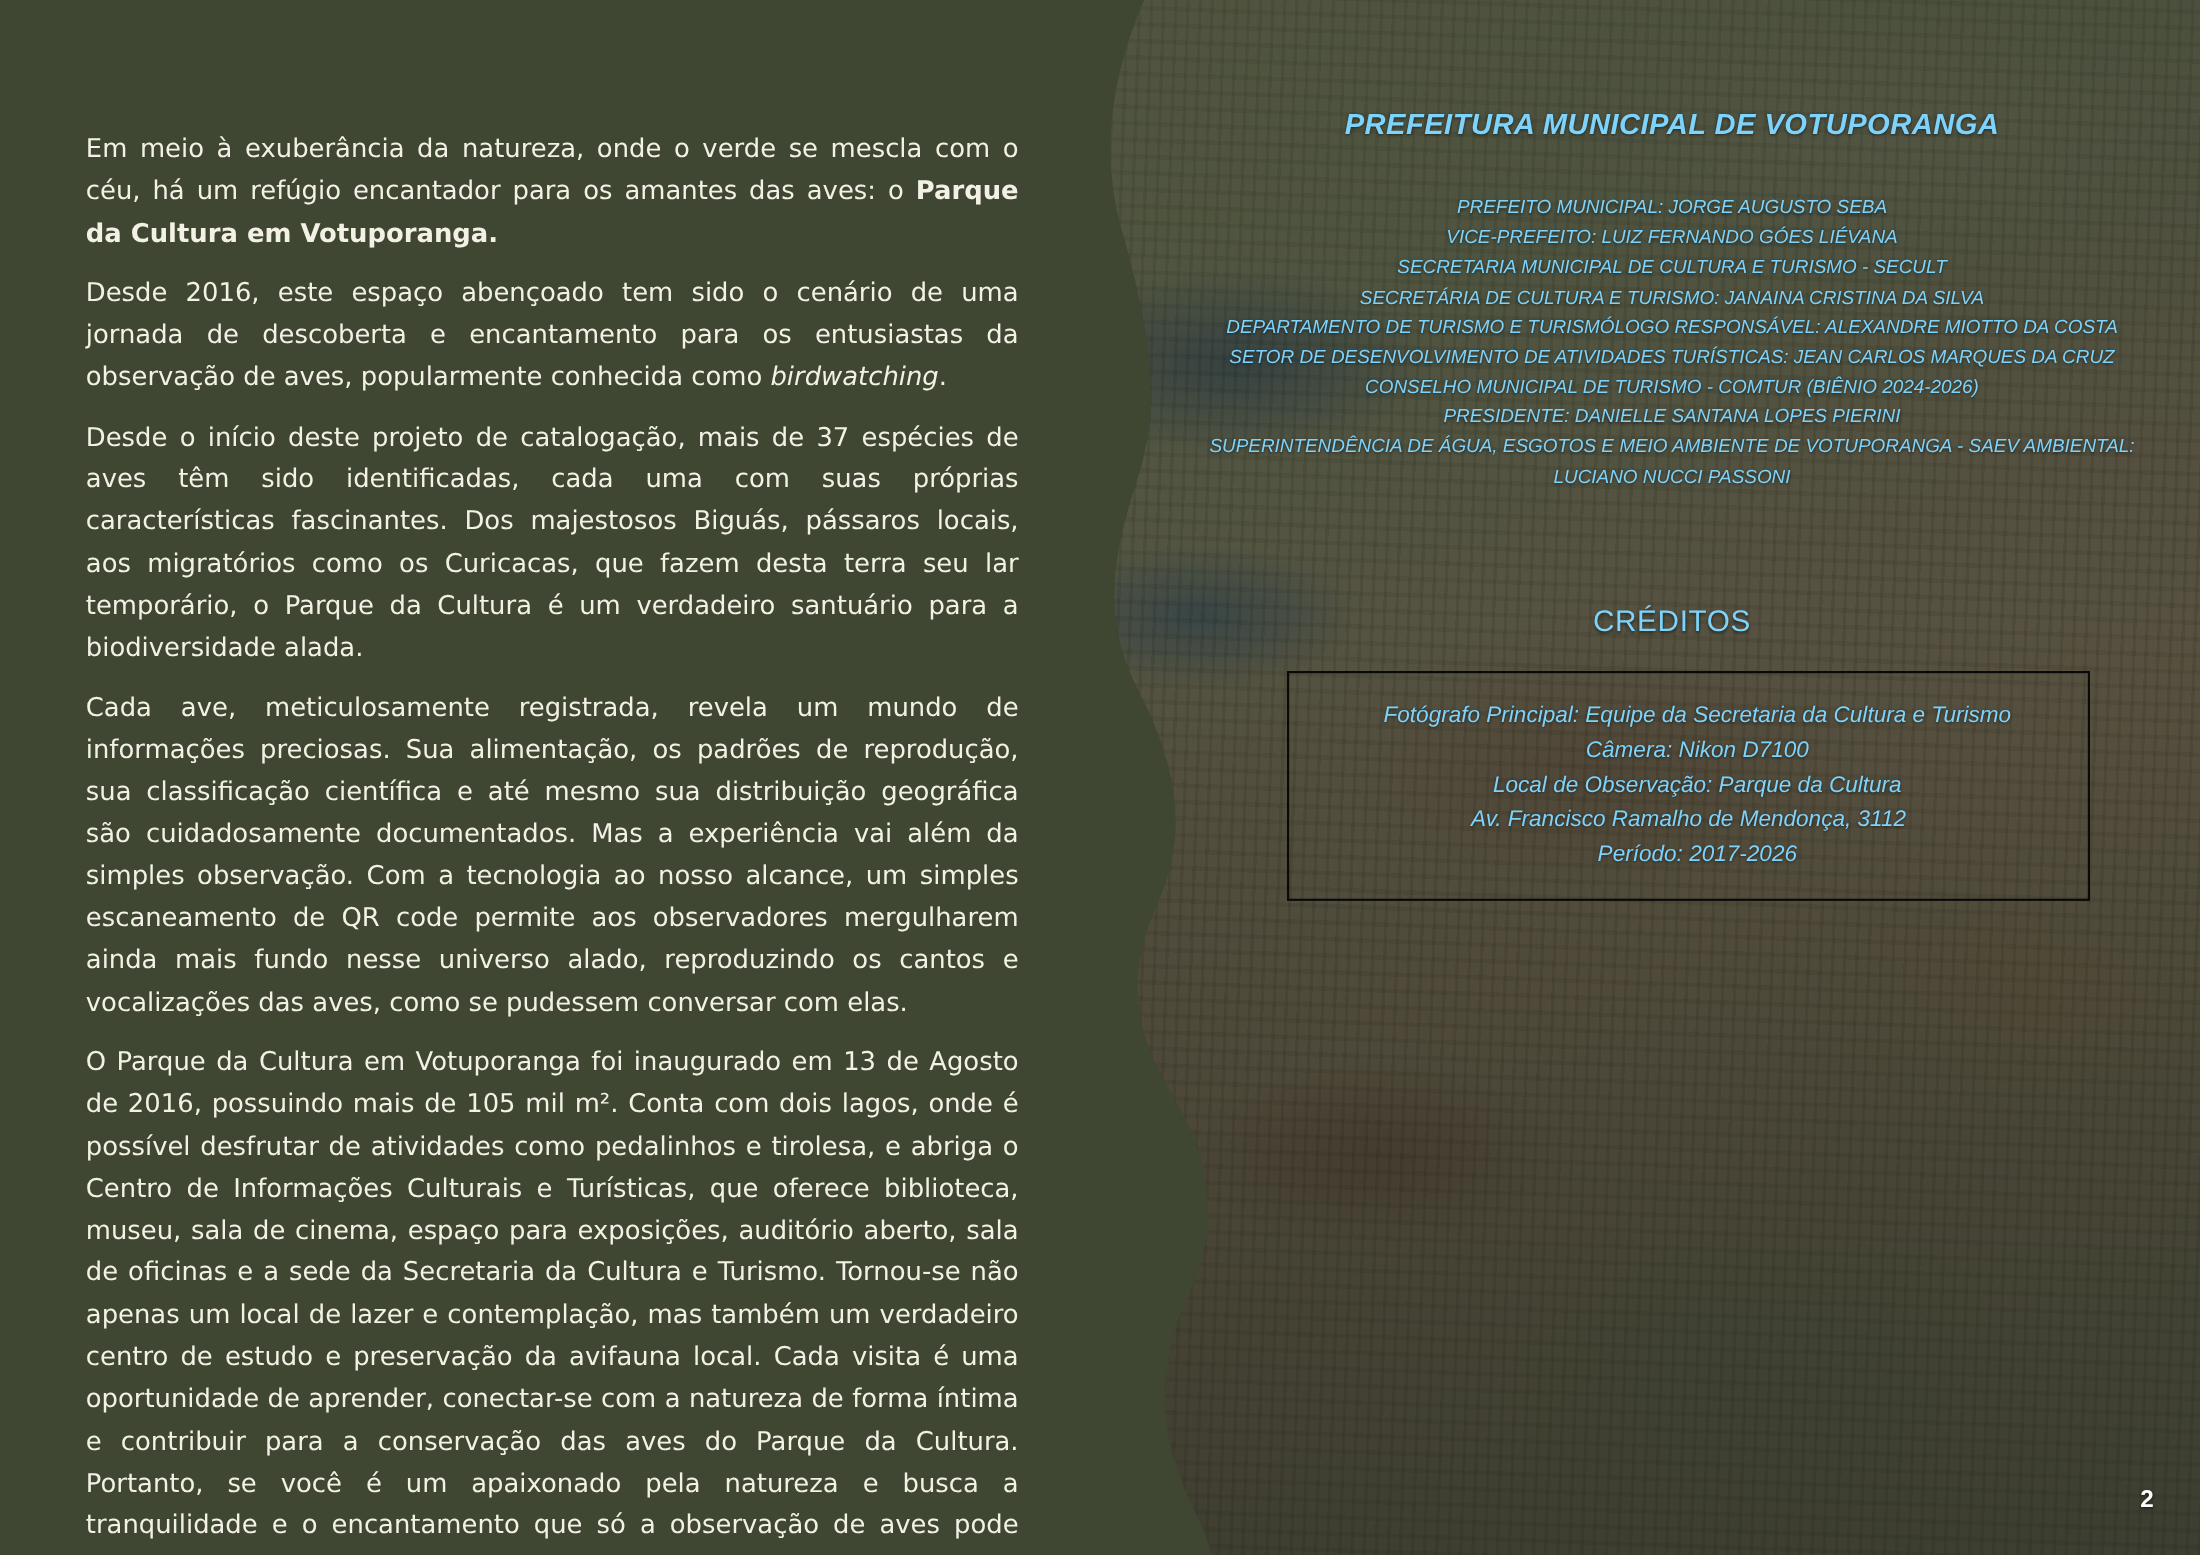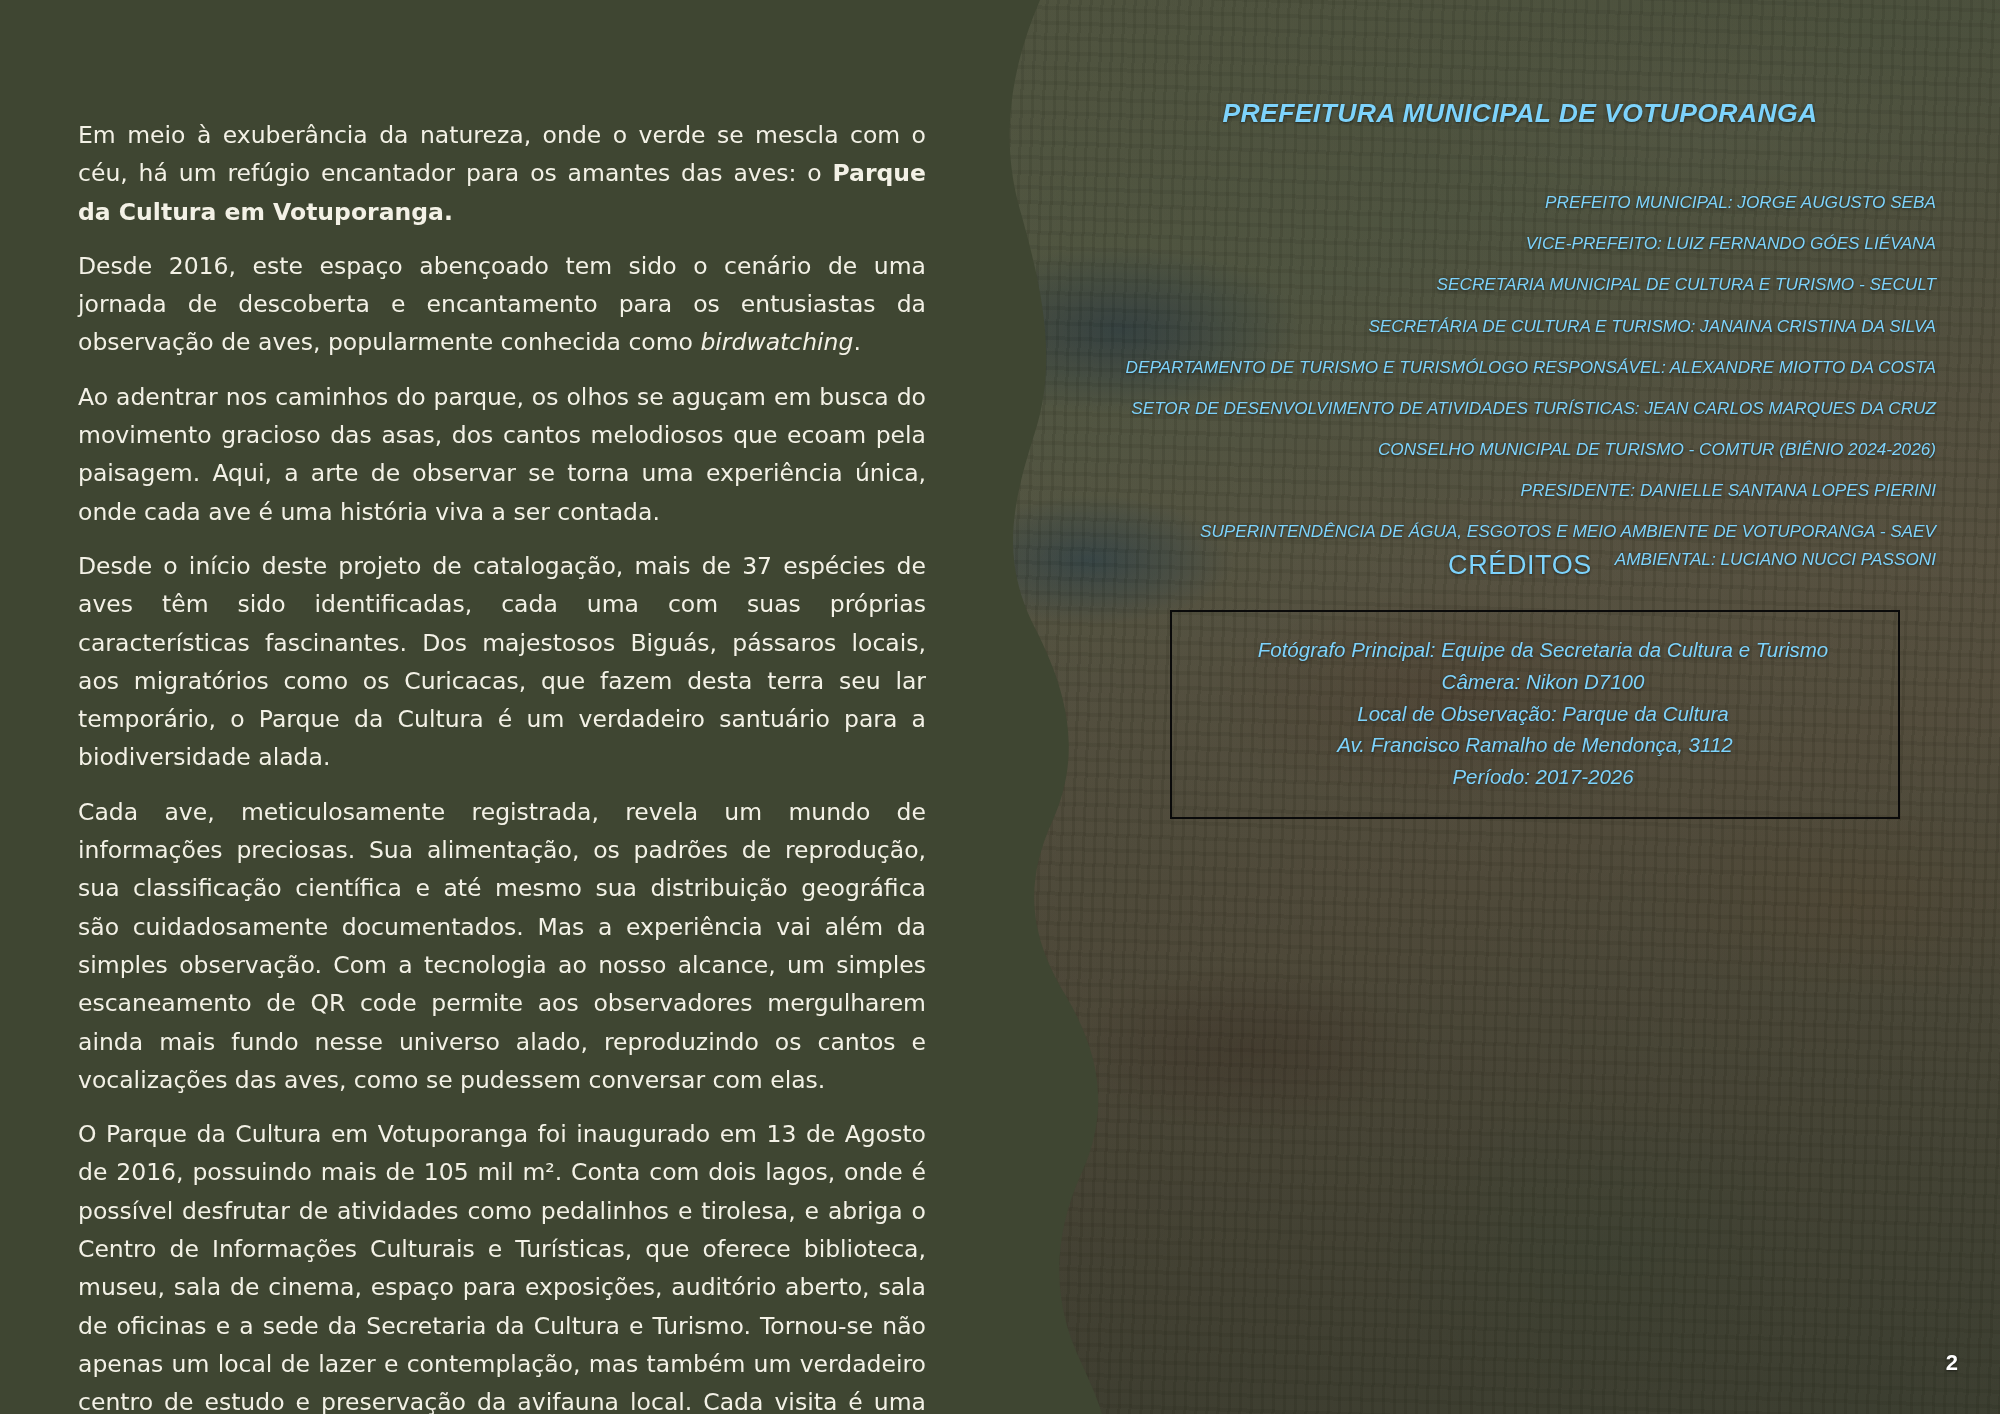--- a/index.html
+++ b/index.html
@@ -105,21 +105,21 @@
     position: absolute;
     top: 175px;
     left: 10px;
     width: 860px;
     text-align: center;
     font-size: 17.2px;
     font-style: italic;
     line-height: 1.58;
     text-shadow: 0 1px 3px rgba(0,0,0,0.55);
   }
-  .org-list div { margin: 14px; text-align: right; }
+  .org-list div { margin: 0; }
   .credits-title {
     position: absolute;
     top: 550px;
     left: 0;
     width: 880px;
     text-align: center;
     font-size: 27px;
     font-weight: 400;
     letter-spacing: 0.6px;
     text-shadow: 0 1px 3px rgba(0,0,0,0.55);
@@ -173,21 +173,20 @@
     </svg>
   </div>
 
   <div class="left-text">
     <p>
       <span>Em meio à exuberância da natureza, onde o verde se mescla com o céu, há um refúgio encantador para os amantes das aves: o </span><b>Parque da Cultura em Votuporanga.</b>
     </p>
     <p>
       <span>Desde 2016, este espaço abençoado tem sido o cenário de uma jornada de descoberta e encantamento para os entusiastas da observação de aves, popularmente conhecida como </span><i>birdwatching</i><span>.</span>
     </p>
-    <p>Ao adentrar nos caminhos do parque, os olhos se aguçam em busca do movimento gracioso das asas, dos cantos melodiosos que ecoam pela paisagem. Aqui, a arte de observar se torna uma experiência única, onde cada ave é uma história viva a ser contada.</p>
     <p>Desde o início deste projeto de catalogação, mais de 37 espécies de aves têm sido identificadas, cada uma com suas próprias características fascinantes. Dos majestosos Biguás, pássaros locais, aos migratórios como os Curicacas, que fazem desta terra seu lar temporário, o Parque da Cultura é um verdadeiro santuário para a biodiversidade alada.</p>
     <p>Cada ave, meticulosamente registrada, revela um mundo de informações preciosas. Sua alimentação, os padrões de reprodução, sua classificação científica e até mesmo sua distribuição geográfica são cuidadosamente documentados. Mas a experiência vai além da simples observação. Com a tecnologia ao nosso alcance, um simples escaneamento de QR code permite aos observadores mergulharem ainda mais fundo nesse universo alado, reproduzindo os cantos e vocalizações das aves, como se pudessem conversar com elas.</p>
     <p>O Parque da Cultura em Votuporanga foi inaugurado em 13 de Agosto de 2016, possuindo mais de 105 mil m². Conta com dois lagos, onde é possível desfrutar de atividades como pedalinhos e tirolesa, e abriga o Centro de Informações Culturais e Turísticas, que oferece biblioteca, museu, sala de cinema, espaço para exposições, auditório aberto, sala de oficinas e a sede da Secretaria da Cultura e Turismo. Tornou-se não apenas um local de lazer e contemplação, mas também um verdadeiro centro de estudo e preservação da avifauna local. Cada visita é uma oportunidade de aprender, conectar-se com a natureza de forma íntima e contribuir para a conservação das aves do Parque da Cultura. Portanto, se você é um apaixonado pela natureza e busca a tranquilidade e o encantamento que só a observação de aves pode proporcionar, venha explorar o Parque da Cultura em Votuporanga.</p>
   </div>
 
   <div class="right-col">
 
     <div class="org-title">PREFEITURA MUNICIPAL DE VOTUPORANGA</div>
 
     <div class="org-list">

